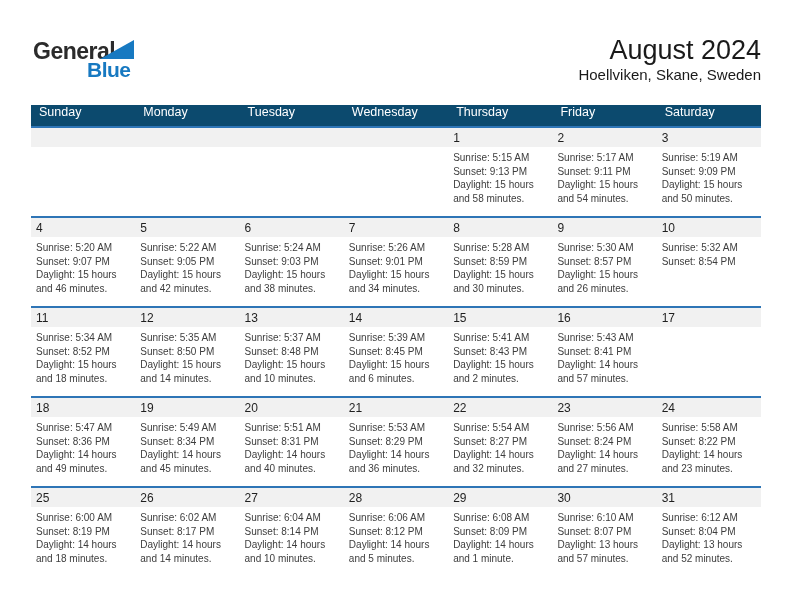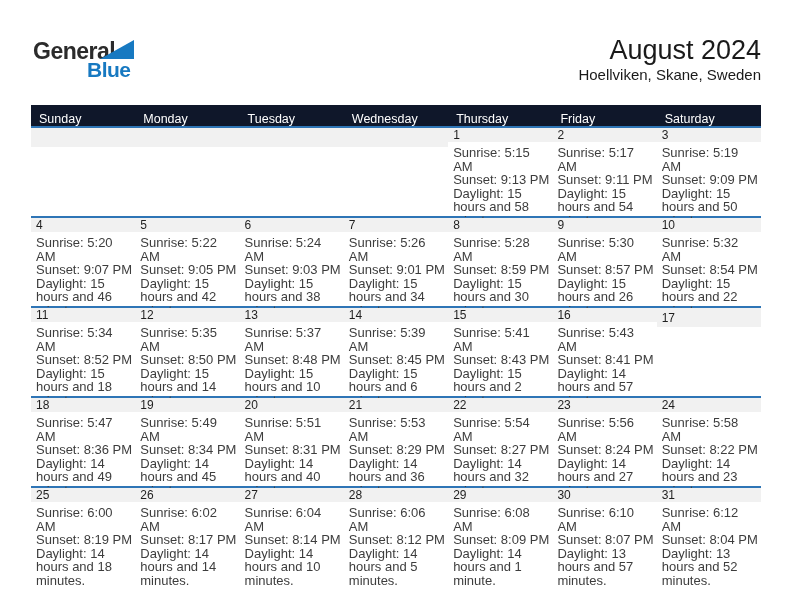--- a/index.html
+++ b/index.html
@@ -67,23 +67,23 @@
 
   
   .calendar {
     position: absolute;
     left: 31px;
     top: 105px;
     width: 730px;
   }
   .weekday-header {
     display: flex;
-    background: #0f172a;
+    background: #0c4a6e;
     height: 21px;
-    align-items: flex-end;
+    align-items: flex-start;
   }
   .weekday-cell {
     flex: 1 1 0;
     color: #ffffff;
     font-size: 12.5px;
     padding-left: 8px;
     white-space: nowrap;
     overflow: hidden;
   }
   .week-row {
@@ -103,21 +103,21 @@
     display: flex;
     align-items: center;
   }
   .day-number {
     font-size: 12px;
     color: #1f1f1f;
     padding-left: 5px;
   }
   .day-body {
     padding: 4px 3px 0 5px;
-    font-size: 13px;
+    font-size: 10px;
     line-height: 13.5px;
     color: #3d3d3d;
   }
 </style>
 </head>
 <body>
 
 <div class="page">
 
   <div class="logo">
@@ -253,21 +253,20 @@
               <div>Daylight: 15 hours and 26 minutes.</div>
             </div>
           </div>
           <div class="day-cell">
             <div class="day-band">
               <span class="day-number">10</span>
             </div>
             <div class="day-body">
               <div>Sunrise: 5:32 AM</div>
               <div>Sunset: 8:54 PM</div>
-              <div>Daylight: 15 hours and 22 minutes.</div>
             </div>
           </div>
         </div>
         <div class="week-row">
           <div class="day-cell">
             <div class="day-band">
               <span class="day-number">11</span>
             </div>
             <div class="day-body">
               <div>Sunrise: 5:34 AM</div>

